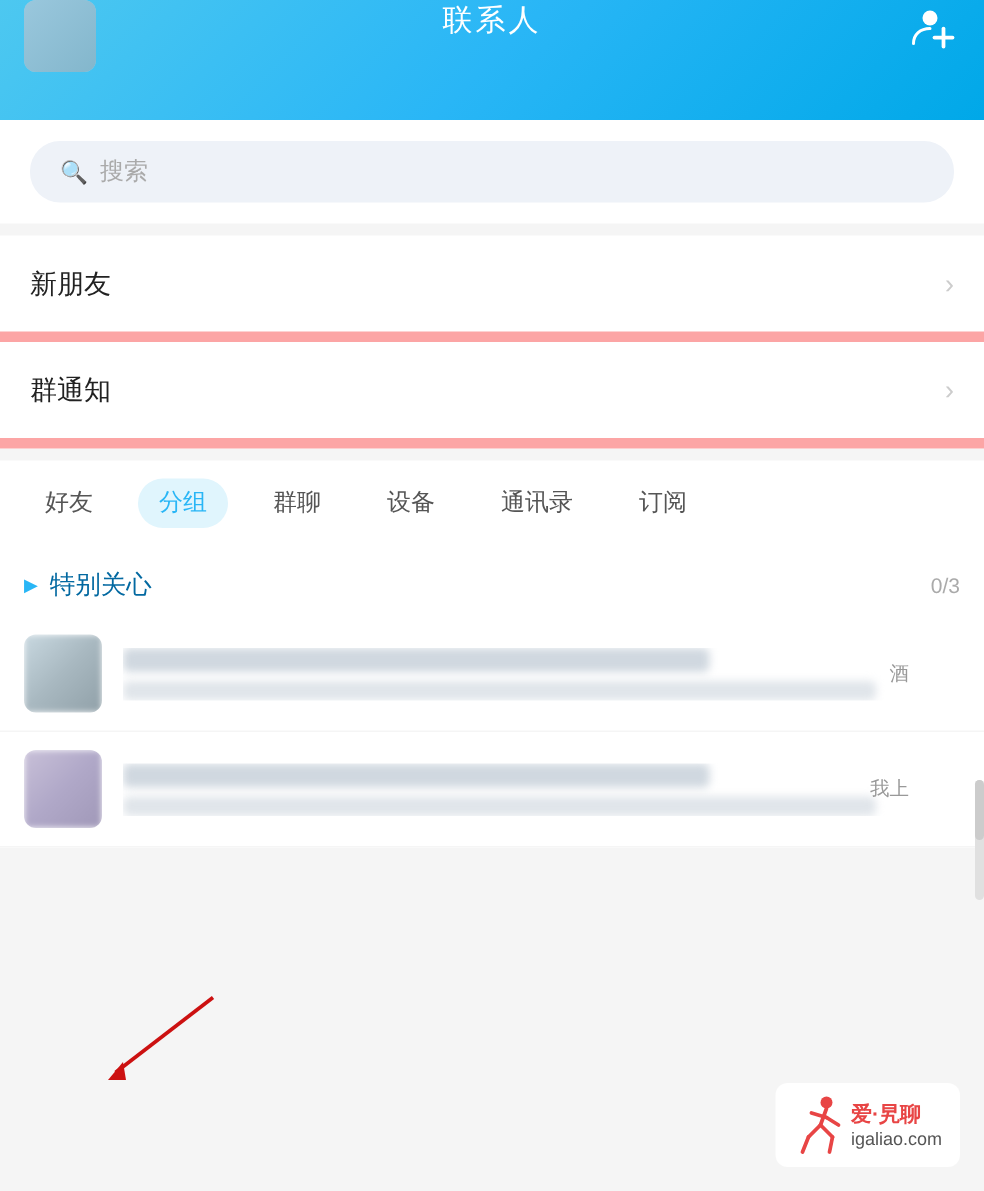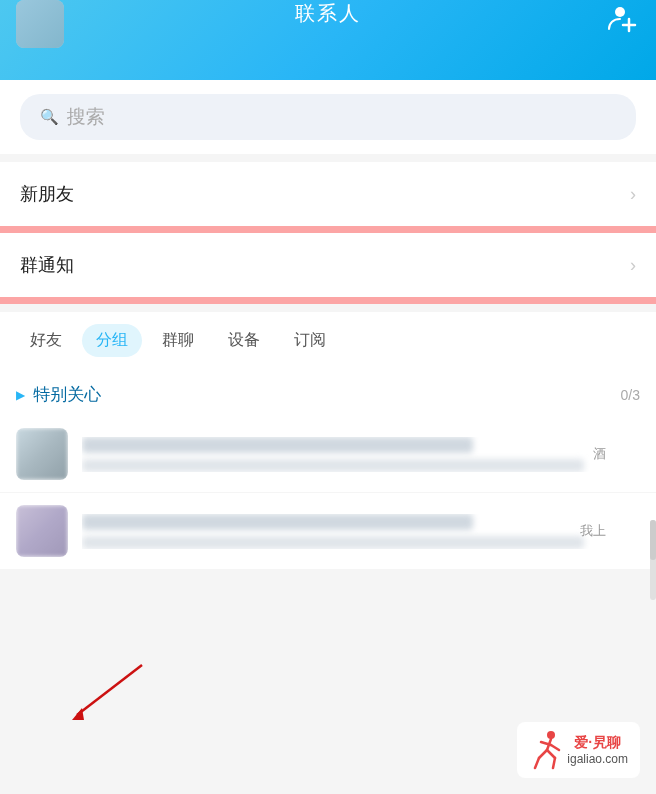--- a/index.html
+++ b/index.html
@@ -67,21 +67,21 @@
       align-items: center;
       padding: 10px 20px;
       gap: 8px;
     }
     .search-icon-text {
       color: #999;
       font-size: 15px;
     }
     .search-placeholder {
       color: #aaa;
-      font-size: 19px;
+      font-size: 16px;
     }
 
     
     .menu-section {
       background: white;
       margin-top: 8px;
     }
     .menu-item {
       display: flex;
       align-items: center;
@@ -101,21 +101,21 @@
 
     
     .tabs-section {
       background: white;
       margin-top: 8px;
     }
     .tabs-container {
       display: flex;
       align-items: center;
       padding: 12px 16px;
-      gap: 6px;
+      gap: 16px;
       overflow: hidden;
     }
     .tab-item {
       padding: 6px 14px;
       border-radius: 20px;
       font-size: 16px;
       color: #555;
       white-space: nowrap;
     }
     .tab-item.active {
@@ -231,21 +231,20 @@
     .watermark {
       position: absolute;
       bottom: 16px;
       right: 16px;
       background: rgba(255,255,255,0.92);
       border-radius: 8px;
       padding: 8px 12px;
       display: flex;
       align-items: center;
       gap: 6px;
-      text-align: center;
     }
     .watermark-logo {
       display: flex;
       align-items: center;
       justify-content: center;
     }
     .watermark-text {
       display: flex;
       flex-direction: column;
     }
@@ -294,20 +293,21 @@
     <span class="menu-chevron">›</span>
   </div>
 </div>
 
 <div class="tabs-section">
   <div class="tabs-container">
     <div class="tab-item">好友</div>
     <div class="tab-item active">分组</div>
     <div class="tab-item">群聊</div>
     <div class="tab-item">设备</div>
+    <div class="tab-item">通讯录</div>
     <div class="tab-item">订阅</div>
   </div>
 
   <div class="group-header">
     <div class="group-header-left">
       <span class="triangle-icon">▶</span>
       <span class="group-title">特别关心</span>
     </div>
     <span class="group-count">0/3</span>
   </div>

